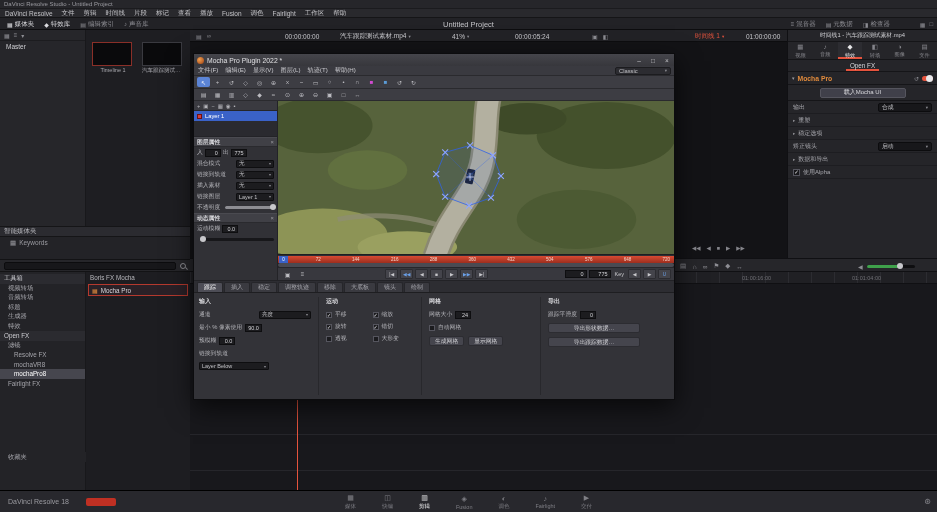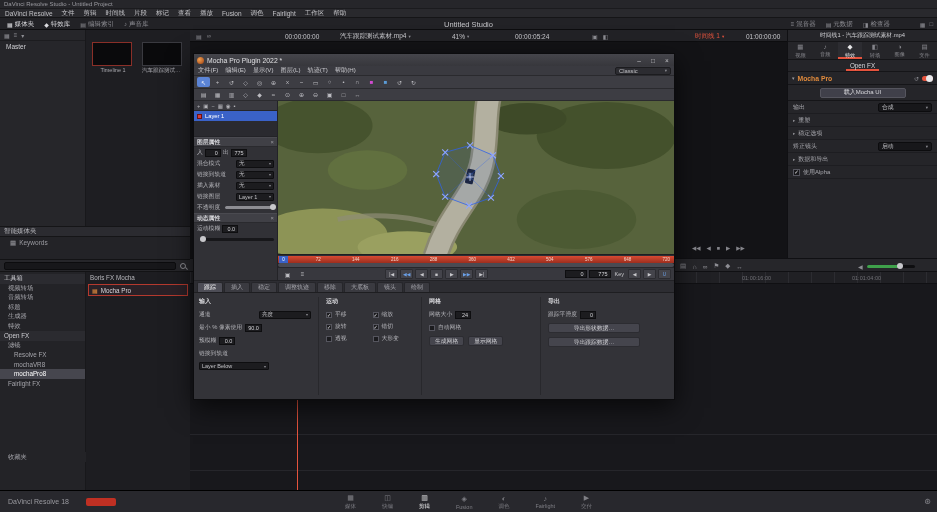--- a/index.html
+++ b/index.html
@@ -215,21 +215,21 @@
         </span>
         <span class="tb-btn">
           <span class="tb-ic">▤</span>
           <span>编辑索引</span>
         </span>
         <span class="tb-btn">
           <span class="tb-ic">♪</span>
           <span>声音库</span>
         </span>
       </div>
-    <div class="tb-title">Untitled Studio</div>
+    <div class="tb-title">Untitled Project</div>
     <div class="tb-right">
 
     <span class="tb-btn">
           <span class="tb-ic">≡</span>
           <span>混音器</span>
         </span>
         <span class="tb-btn">
           <span class="tb-ic">▤</span>
           <span>元数据</span>
         </span>

